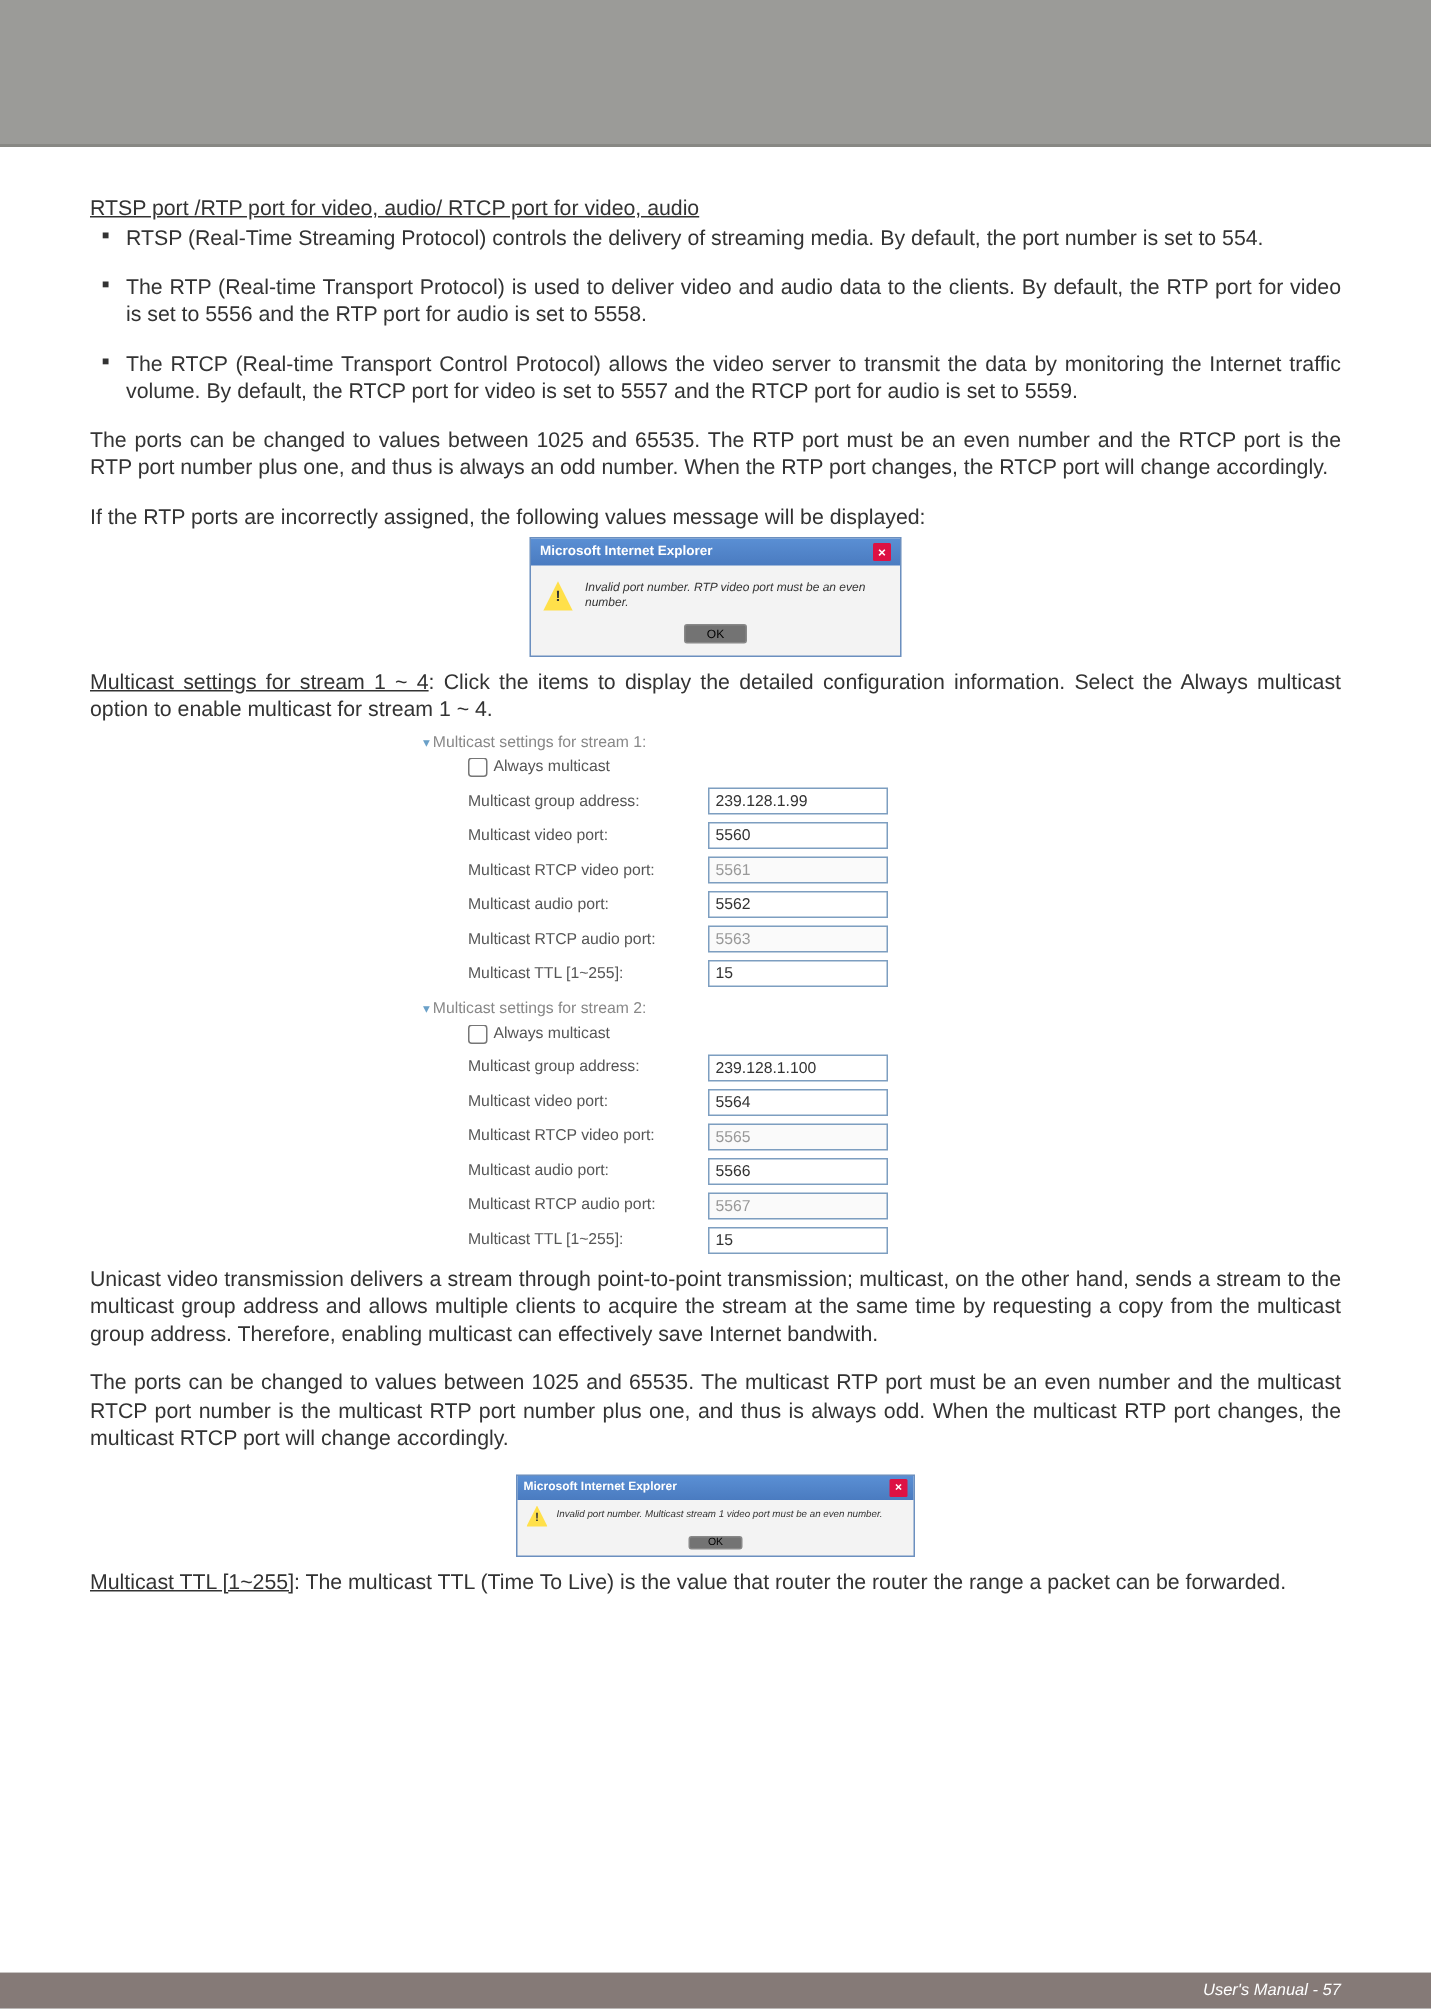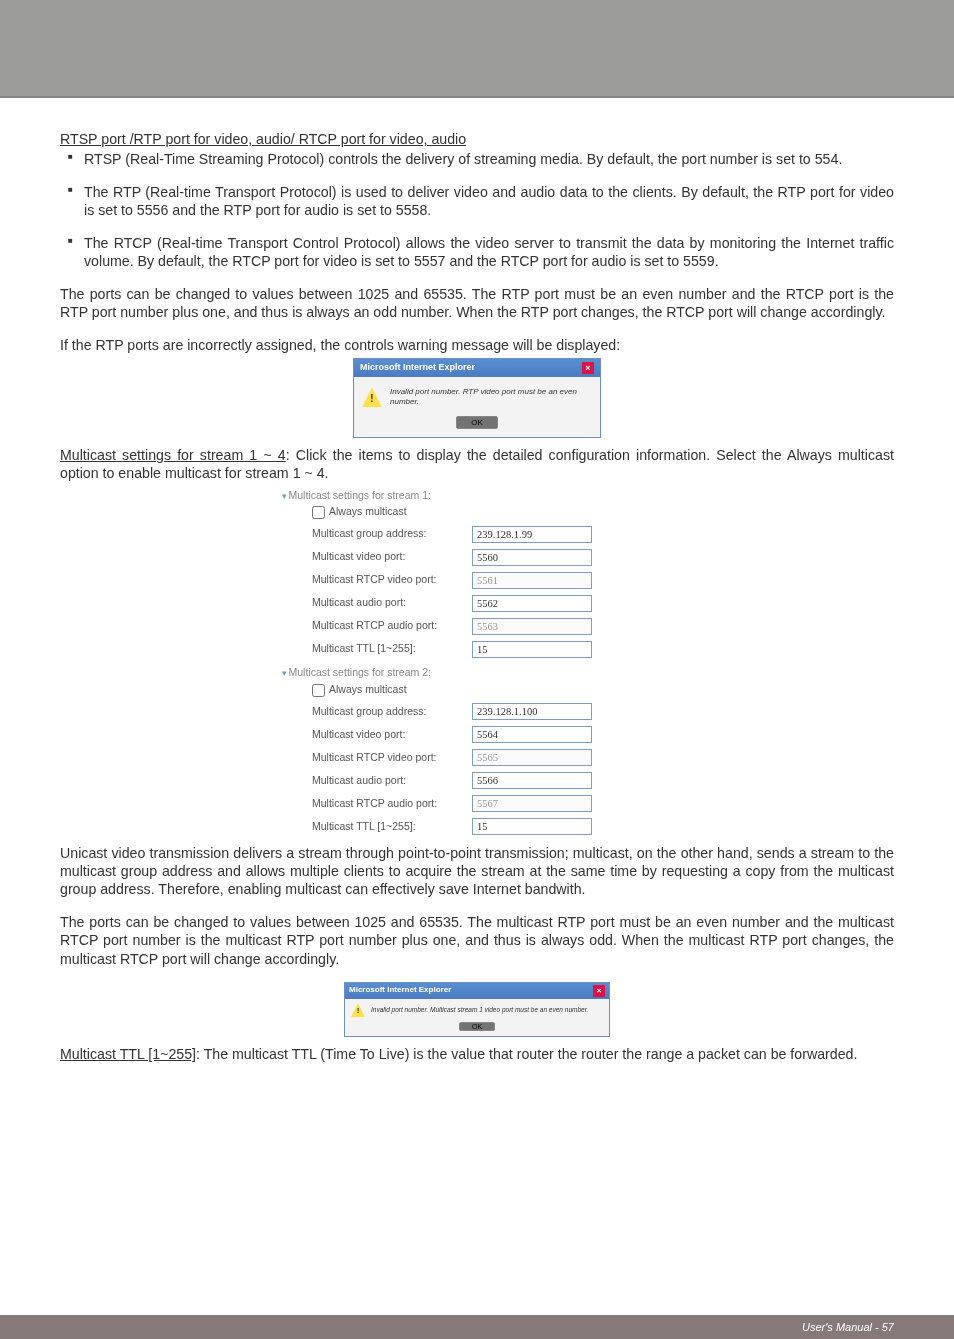--- a/index.html
+++ b/index.html
@@ -94,21 +94,21 @@
     font-size: 10.5px;
     color: #555;
     font-family: Verdana, Arial, sans-serif;
   }
   .sgrp-title { color:#888; font-size:10.5px; margin-top:6px;}
   .sgrp-title .tri { color:#6aa0c8; font-size:9px; margin-right:2px;}
   .sgrp-always { margin: 3px 0 4px 30px; }
   .sgrp-always input { vertical-align:middle; margin-right:4px;}
   .srow { display:flex; align-items:center; margin:1px 0 1px 30px; height:22px;}
   .srow .lbl { flex: 0 0 160px; font-size:10.5px;}
-  .srow .val { width:120px; border:1px solid #7d9ec0; padding:2px 4px; font-size:10.5px; color:#333; background:#fff;font-family:Liberation Serif, serif;}
+  .srow .val { width:120px; border:1px solid #7d9ec0; padding:2px 4px; font-size:10.5px; color:#333; background:#fff;}
   .srow .val.disabled { color:#999; background:#fafafa;}
 
   .footer-strip {
     background: #857a77;
     color: #fff;
     font-style: italic;
     font-size: 11px;
     text-align: right;
     padding: 6px 60px 6px 0;
     height: 24px;
@@ -124,21 +124,21 @@
 
     <span class="heading-rtsp">RTSP port /RTP port for video, audio/ RTCP port for video, audio</span>
     <ul class="bullets">
       <li>RTSP (Real-Time Streaming Protocol) controls the delivery of streaming media. By default, the port number is set to 554.</li>
       <li>The RTP (Real-time Transport Protocol) is used to deliver video and audio data to the clients. By default, the RTP port for video is set to 5556 and the RTP port for audio is set to 5558.</li>
       <li>The RTCP (Real-time Transport Control Protocol) allows the video server to transmit the data by monitoring the Internet traffic volume. By default, the RTCP port for video is set to 5557 and the RTCP port for audio is set to 5559.</li>
     </ul>
 
     <p>The ports can be changed to values between 1025 and 65535. The RTP port must be an even number and the RTCP port is the RTP port number plus one, and thus is always an odd number. When the RTP port changes, the RTCP port will change accordingly.</p>
 
-    <p style="margin-bottom:4px;">If the RTP ports are incorrectly assigned, the controls warning message will be displayed:</p>
+    <p style="margin-bottom:4px;">If the RTP ports are incorrectly assigned, the following values message will be displayed:</p>
 
     
     <div class="dialog">
       <div class="dialog-title">
         <span>Microsoft Internet Explorer</span>
         <span class="close">×</span>
       </div>
       <div class="dialog-body">
         <div class="warn-icon"></div>
         <div class="dialog-msg">Invalid port number. RTP video port must be an even number.</div>

